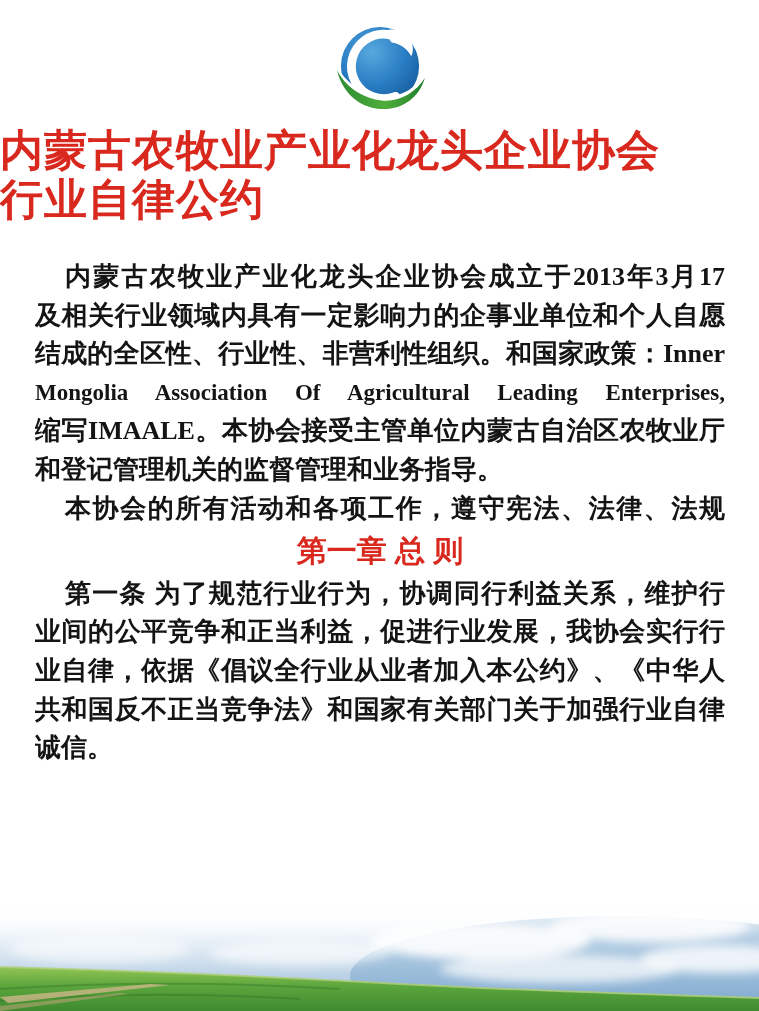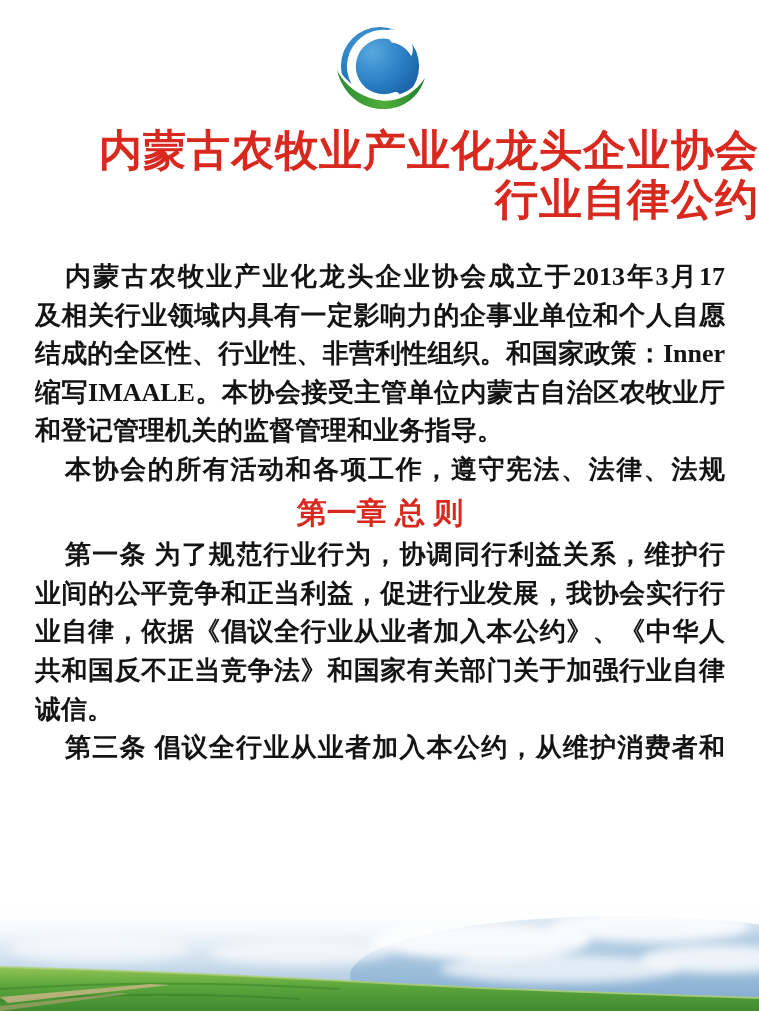--- a/index.html
+++ b/index.html
@@ -8,21 +8,21 @@
     background:#ffffff; overflow:hidden; margin:0 auto;
     font-family:"Liberation Serif","DejaVu Serif",serif;
   }
   
   .logo { position:absolute; top:25px; left:50%; transform:translateX(-50%);
           width:98px; height:86px; }
   .logo svg { width:100%; height:100%; display:block; }
   
   .title {
     position:absolute; top:126px; left:0; width:100%;
-    text-align:right; color:#d9281e;
+    text-align:left; color:#d9281e;
     font-family:"Liberation Sans","DejaVu Sans",sans-serif;
     font-weight:bold; font-size:43px; line-height:49px; letter-spacing:1px;
     margin:0;
   }
   
   .doc-body {
     position:absolute; top:258px; left:35px; right:34px; z-index:2;
   }
   .line {
     height:38.6px; overflow:hidden;
@@ -76,30 +76,30 @@
 
   <h1 class="title">
     <div>内蒙古农牧业产业化龙头企业协会</div>
     <div>行业自律公约</div>
   </h1>
 
   <div class="doc-body">
       <div class="line start">内蒙古农牧业产业化龙头企业协会成立于2013年3月17日，</div>
       <div class="line mid">及相关行业领域内具有一定影响力的企事业单位和个人自愿</div>
       <div class="line mid">结成的全区性、行业性、非营利性组织。和国家政策：Inner－</div>
+      <div class="line mid en">Mongolia Association Of Agricultural Leading Enterprises,</div>
       <div class="line mid">缩写IMAALE。本协会接受主管单位内蒙古自治区农牧业厅</div>
       <div class="line end">和登记管理机关的监督管理和业务指导。</div>
       <div class="line start">本协会的所有活动和各项工作，遵守宪法、法律、法规</div>
       <div class="line heading">第一章 总 则</div>
       <div class="line start">第一条 为了规范行业行为，协调同行利益关系，维护行</div>
       <div class="line mid">业间的公平竞争和正当利益，促进行业发展，我协会实行行</div>
       <div class="line mid">业自律，依据《倡议全行业从业者加入本公约》、《中华人民</div>
       <div class="line mid">共和国反不正当竞争法》和国家有关部门关于加强行业自律</div>
       <div class="line end">诚信。</div>
-      <div class="line start">第三条 倡议全行业从业者加入本公约，从维护消费者和</div>
     </div>
 
   <div class="landscape">
     <svg viewBox="0 0 759 130" preserveAspectRatio="none">
       <defs>
         <linearGradient id="skyG" x1="0" y1="0" x2="0" y2="1">
           <stop offset="0%" stop-color="#ffffff" stop-opacity="0"></stop>
           <stop offset="40%" stop-color="#dbe8f2" stop-opacity="0.75"></stop>
           <stop offset="100%" stop-color="#84abd0" stop-opacity="1"></stop>
         </linearGradient>

